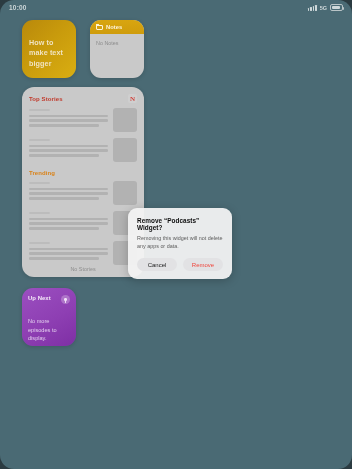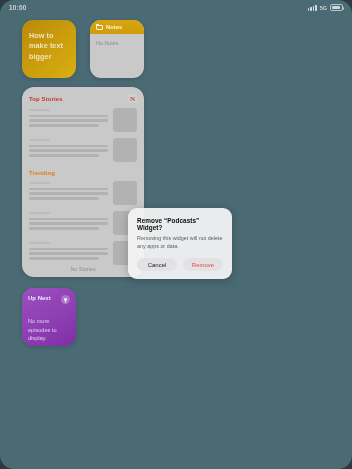--- a/index.html
+++ b/index.html
@@ -40,21 +40,21 @@
   .batt span{ display:block; height:100%; width:92%; background:#cfd8da; border-radius:1px; }
 
   
   .widget{ position:absolute; border-radius:11px; overflow:hidden;
            box-shadow:0 1px 4px rgba(0,0,0,.16); }
 
   
   #w-tips{
     left:22px; top:20px; width:54px; height:58px;
     background:linear-gradient(135deg,#b9890b 0%,#c99b0c 45%,#d9ae12 100%);
-    display:flex; align-items:flex-end; padding:7px 7px 16px;
+    display:flex; align-items:flex-end; padding:7px 7px 9px;
   }
   #w-tips .tips-text{
     font-size:7.2px; font-weight:bold; line-height:1.45;
     color:#f0e3c0; letter-spacing:.1px;
   }
 
   
   #w-notes{
     left:90px; top:20px; width:54px; height:58px; background:#c9c9c9;
   }

